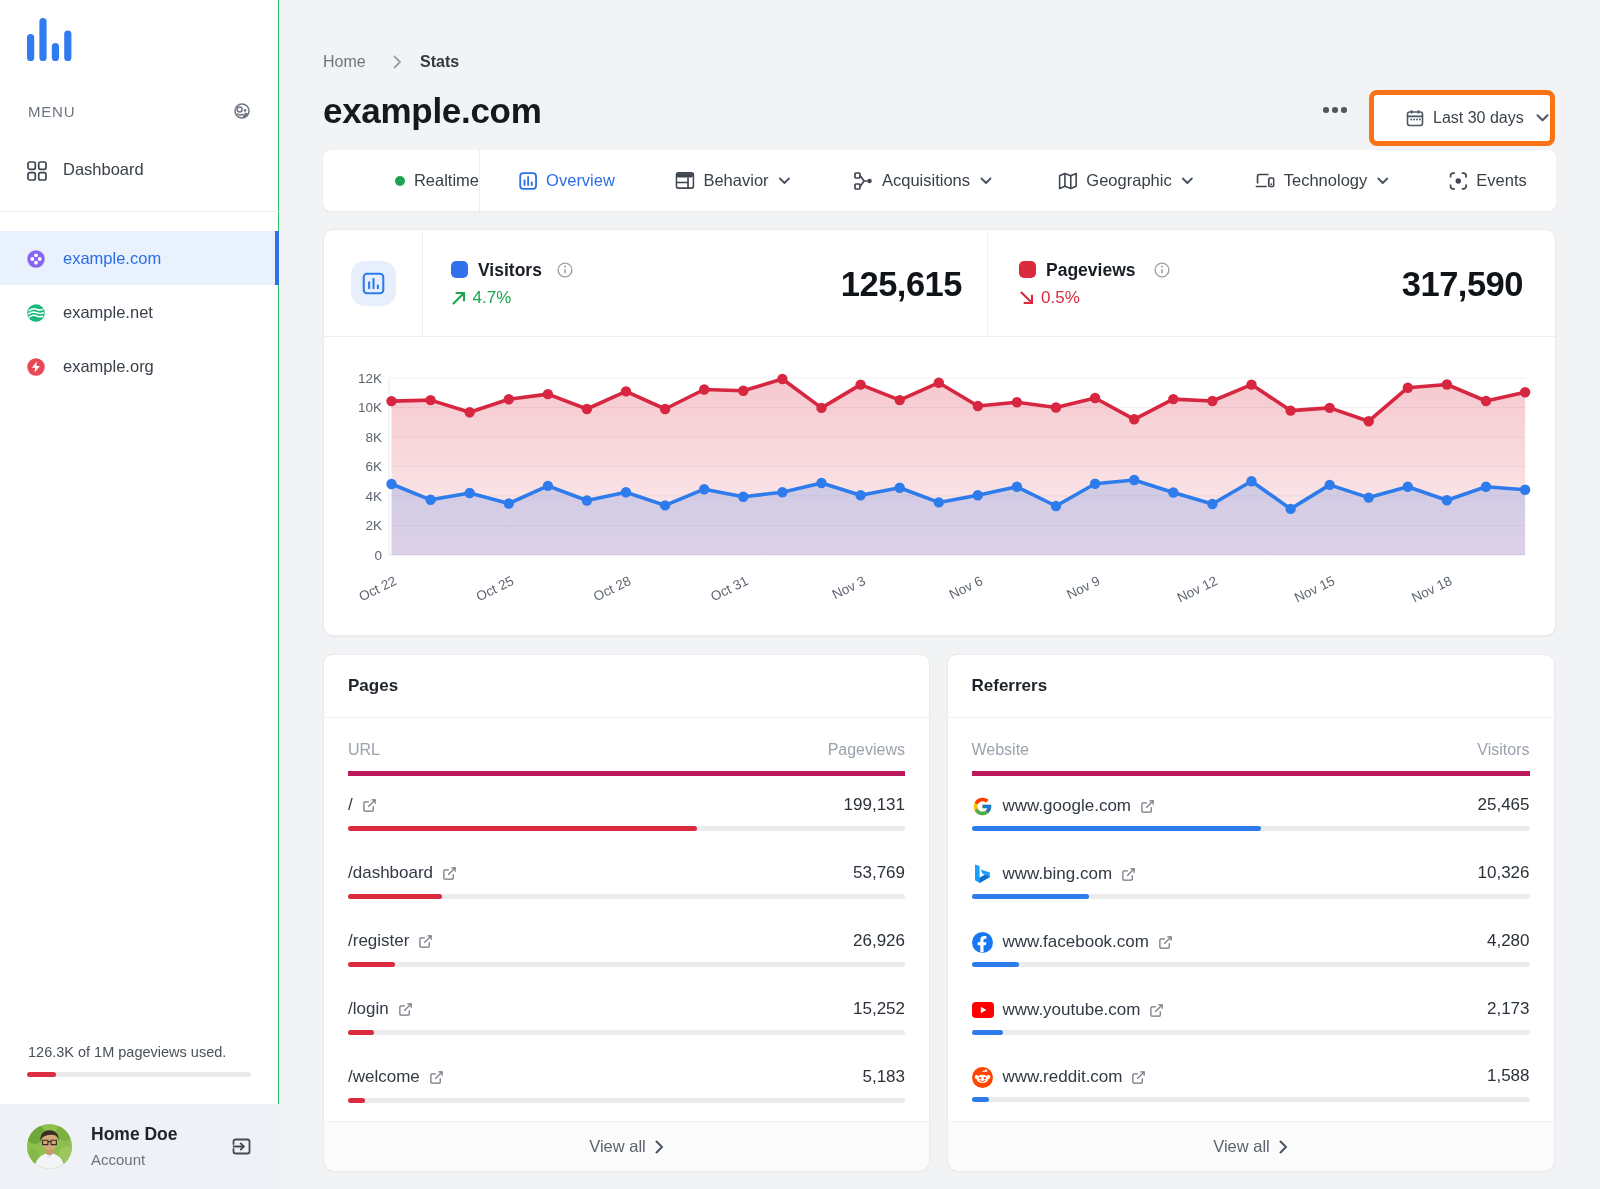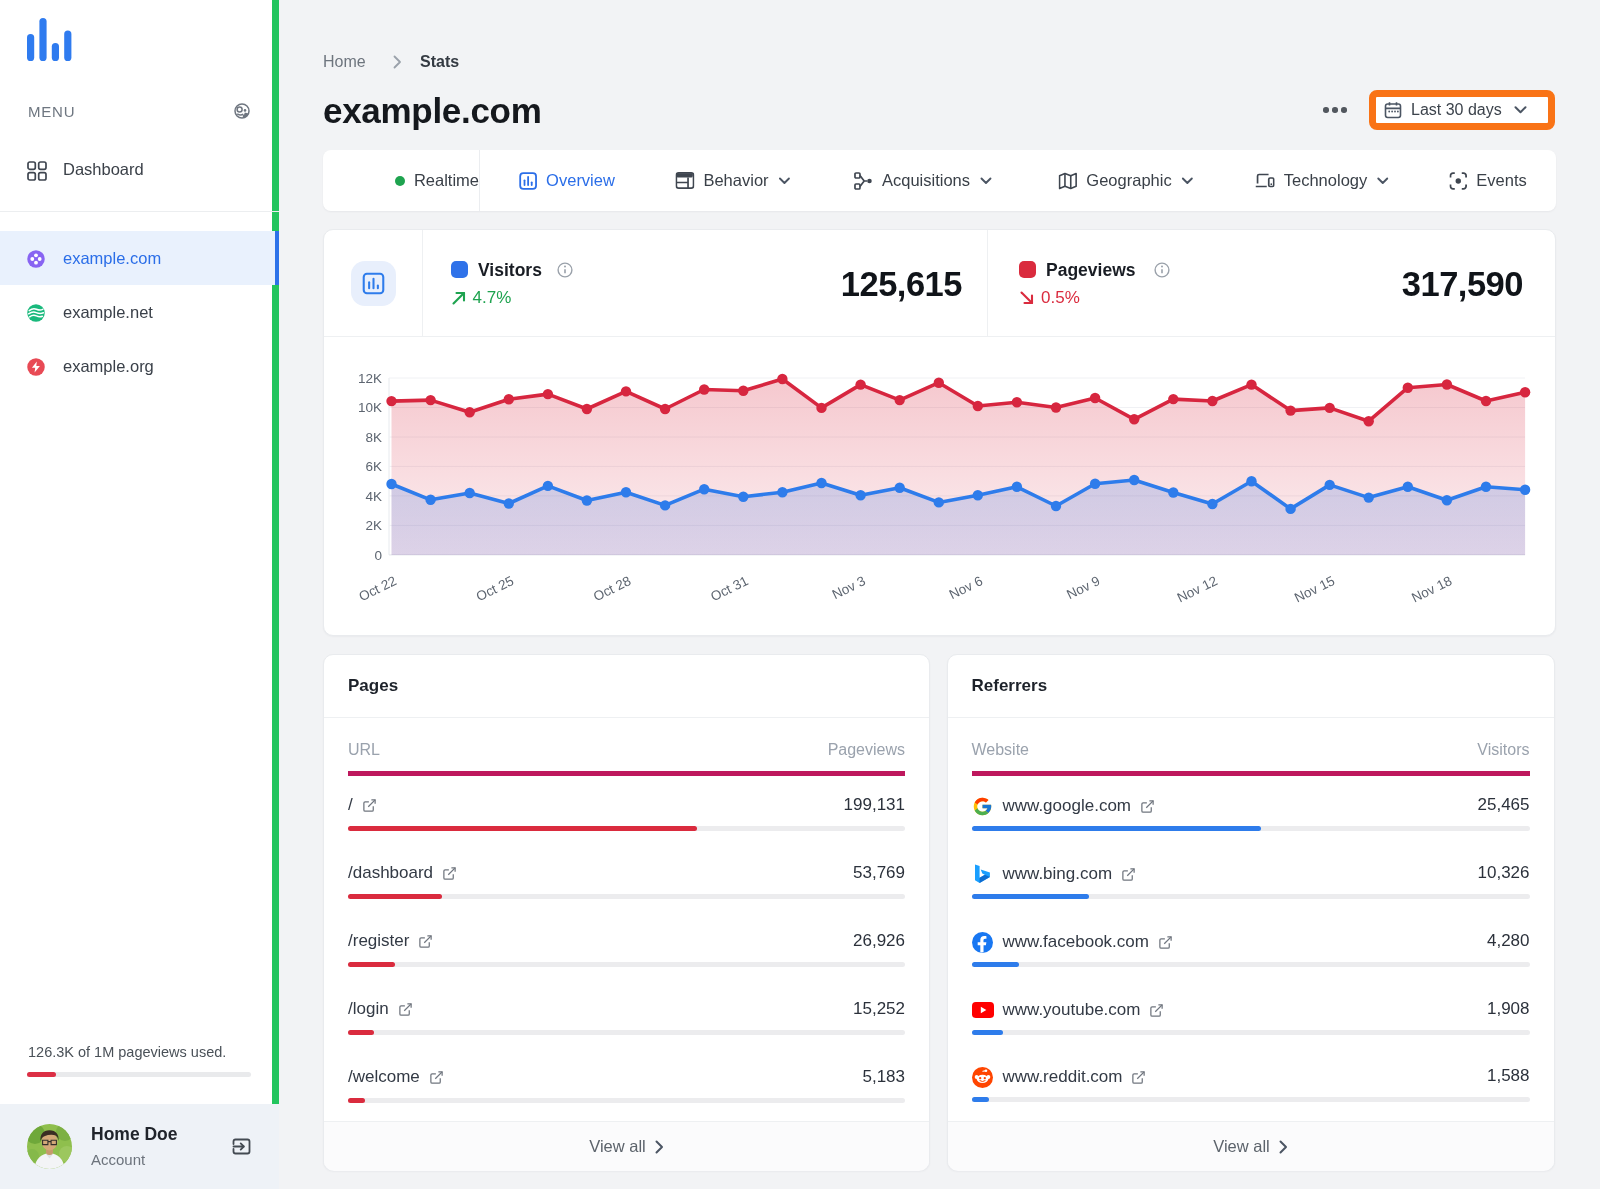--- a/index.html
+++ b/index.html
@@ -1,38 +1,38 @@
 <!DOCTYPE html>
 <html><head><meta charset="utf-8">
 <style>
 *{margin:0;padding:0;box-sizing:border-box}
 html,body{width:1600px;height:1189px;overflow:hidden}
 body{font-family:"Liberation Sans",sans-serif;background:#f2f3f5;position:relative}
 .abs{position:absolute}
-aside{position:absolute;left:0;top:0;width:279px;height:1189px;background:#fff;border-right:7px solid #22c55e}
+aside{position:absolute;left:0;top:0;width:279px;height:1189px;background:#fff;border-right:1px solid #22c55e}
 .menu-lbl{position:absolute;left:28px;top:103px;font-size:15px;letter-spacing:.8px;color:#6e7680;font-weight:500}
 .dash-txt{position:absolute;left:63px;top:160px;font-size:16.5px;color:#3b4149}
 .side-div{position:absolute;left:0;top:211px;width:279px;border-top:1px solid #eceef0}
 .site{position:absolute;left:0;width:279px;height:54px}
 .site .ic{position:absolute;left:27px;top:18.5px}
 .site .tx{position:absolute;left:63px;top:18px;font-size:16.5px;color:#3a4049}
 .site.active{background:#e9f1fd;border-right:4px solid #2d72e9}
 .site.active .tx{color:#2b6ee8}
 .usage{position:absolute;left:28px;top:1044px;font-size:14.5px;color:#4a5158}
 .pbar{position:absolute;left:26.5px;top:1071.5px;width:224px;height:5.5px;background:#e9eaec;border-radius:3px}
 .pbar i{display:block;width:29px;height:5.5px;background:#dc2f45;border-radius:3px}
 .sfoot{position:absolute;left:0;top:1104px;width:279px;height:85px;background:#eef2f7}
 .sfoot .nm{position:absolute;left:91px;top:20px;font-size:17.5px;font-weight:700;color:#20242b}
 .sfoot .ac{position:absolute;left:91px;top:47px;font-size:15px;color:#6c737c}
 main{position:absolute;left:279px;top:0;width:1321px;height:1189px}
 .crumb{position:absolute;top:53px;left:44px;font-size:16px;color:#6e757e}
 .crumb b{color:#343a42;font-weight:700}
 h1{position:absolute;top:91px;left:44px;font-size:35px;font-weight:600;color:#15181d;letter-spacing:-.3px}
 .dots{position:absolute;top:107px;left:1044px;display:flex;gap:3.5px}.dots i{width:5.5px;height:5.5px;border-radius:50%;background:#52575e}
-.datebtn{position:absolute;top:90px;left:1090px;width:186px;height:40px;background:#fff;border:7px solid #f97316;border-radius:8px;display:flex;align-items:center;padding-left:8px}
+.datebtn{position:absolute;top:90px;left:1090px;width:186px;height:56px;background:#fff;border:5px solid #f97316;border-radius:8px;display:flex;align-items:center;padding-left:32px}
 .datebtn span{font-size:16px;color:#3c434c;margin-left:9px}
 .tabbar{position:absolute;top:150px;left:44px;width:1233px;height:61px;background:#fff;border-radius:8px;box-shadow:0 1px 2px rgba(16,24,40,.05);display:flex}
 .tab{display:flex;align-items:center;justify-content:flex-end;font-size:16.5px;color:#3a4048;gap:9px}
 .tab.rt{width:157px;border-right:1px solid #ebedf0}
 .tab.fx{position:absolute;top:0;height:61px;transform:translateX(-50%)}
 .tab.ov{color:#2b6ee8}
 .chev{margin-left:1px}
 .card{position:absolute;top:229px;left:44px;width:1233px;height:407px;background:#fff;border:1px solid #e9ebee;border-radius:10px;box-shadow:0 1px 2px rgba(16,24,40,.04)}
 .stats{position:absolute;left:0;top:0;width:1231px;height:107px;border-bottom:1px solid #eef0f2}
 .iconbox{position:absolute;left:27px;top:31px;width:45px;height:45px;background:#e8effc;border-radius:14px;display:flex;align-items:center;justify-content:center}
@@ -486,21 +486,21 @@
 <div class="u"><span class="rowic">
             <svg width="22" height="16" viewBox="0 0 22 16">
               <rect width="22" height="16" rx="3.8" fill="#ff0000"></rect>
               <path d="M8.8 4.8 L14.3 8 L8.8 11.2 Z" fill="#fff"></path>
             </svg>
           </span>www.youtube.com <svg width="15" height="15" viewBox="0 0 24 24" fill="none" stroke="#70767f" stroke-width="2">
             <path d="M18 13v6a2 2 0 0 1-2 2H5a2 2 0 0 1-2-2V8a2 2 0 0 1 2-2h6"></path>
             <polyline points="15 3 21 3 21 9"></polyline>
             <line x1="10" y1="14" x2="21" y2="3"></line>
           </svg></div>
-        <div class="v">1,908</div>
+        <div class="v">2,173</div>
 <div class="tr">
           <i style="width:5.7%;background:#2e7ceb"></i>
         </div>
       </div>
       <div class="prow" style="top:392px">
 <div class="u"><span class="rowic">
             <svg width="21" height="21" viewBox="0 0 21 21">
               <circle cx="10.5" cy="10.5" r="10.5" fill="#ff4500"></circle>
               <g fill="#fff">
                 <ellipse cx="10.5" cy="11.8" rx="5.9" ry="4.1"></ellipse>

